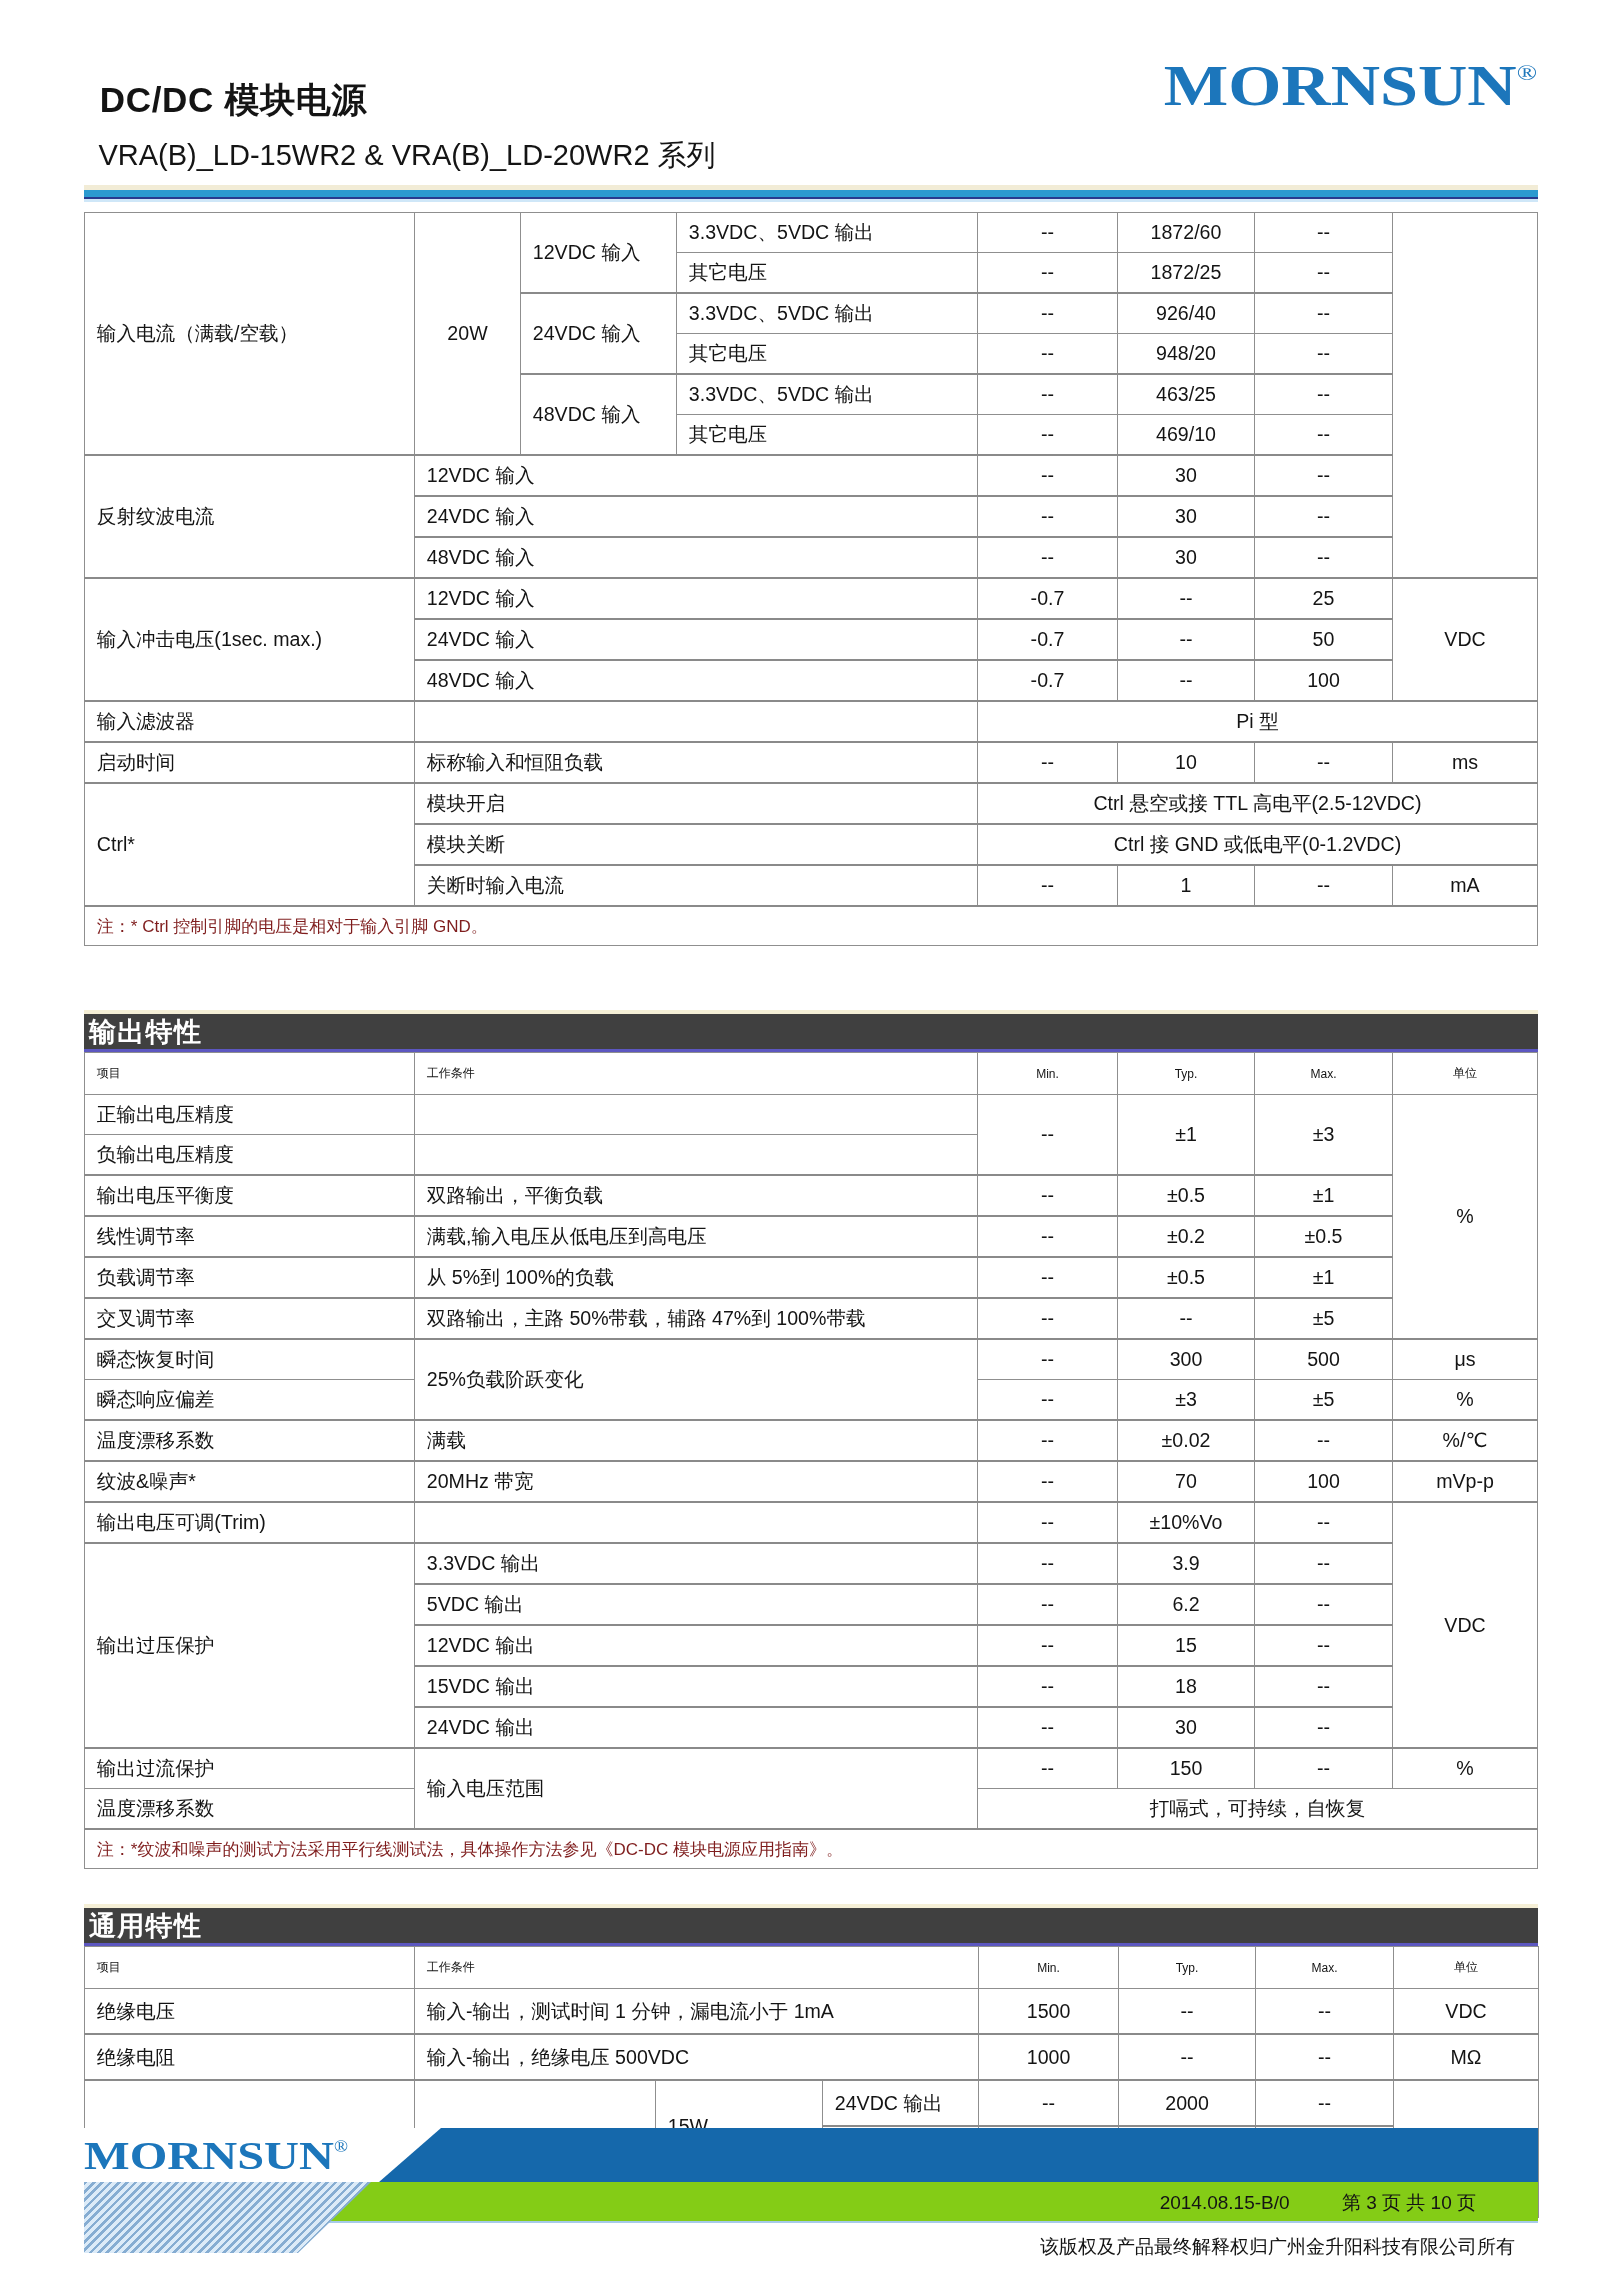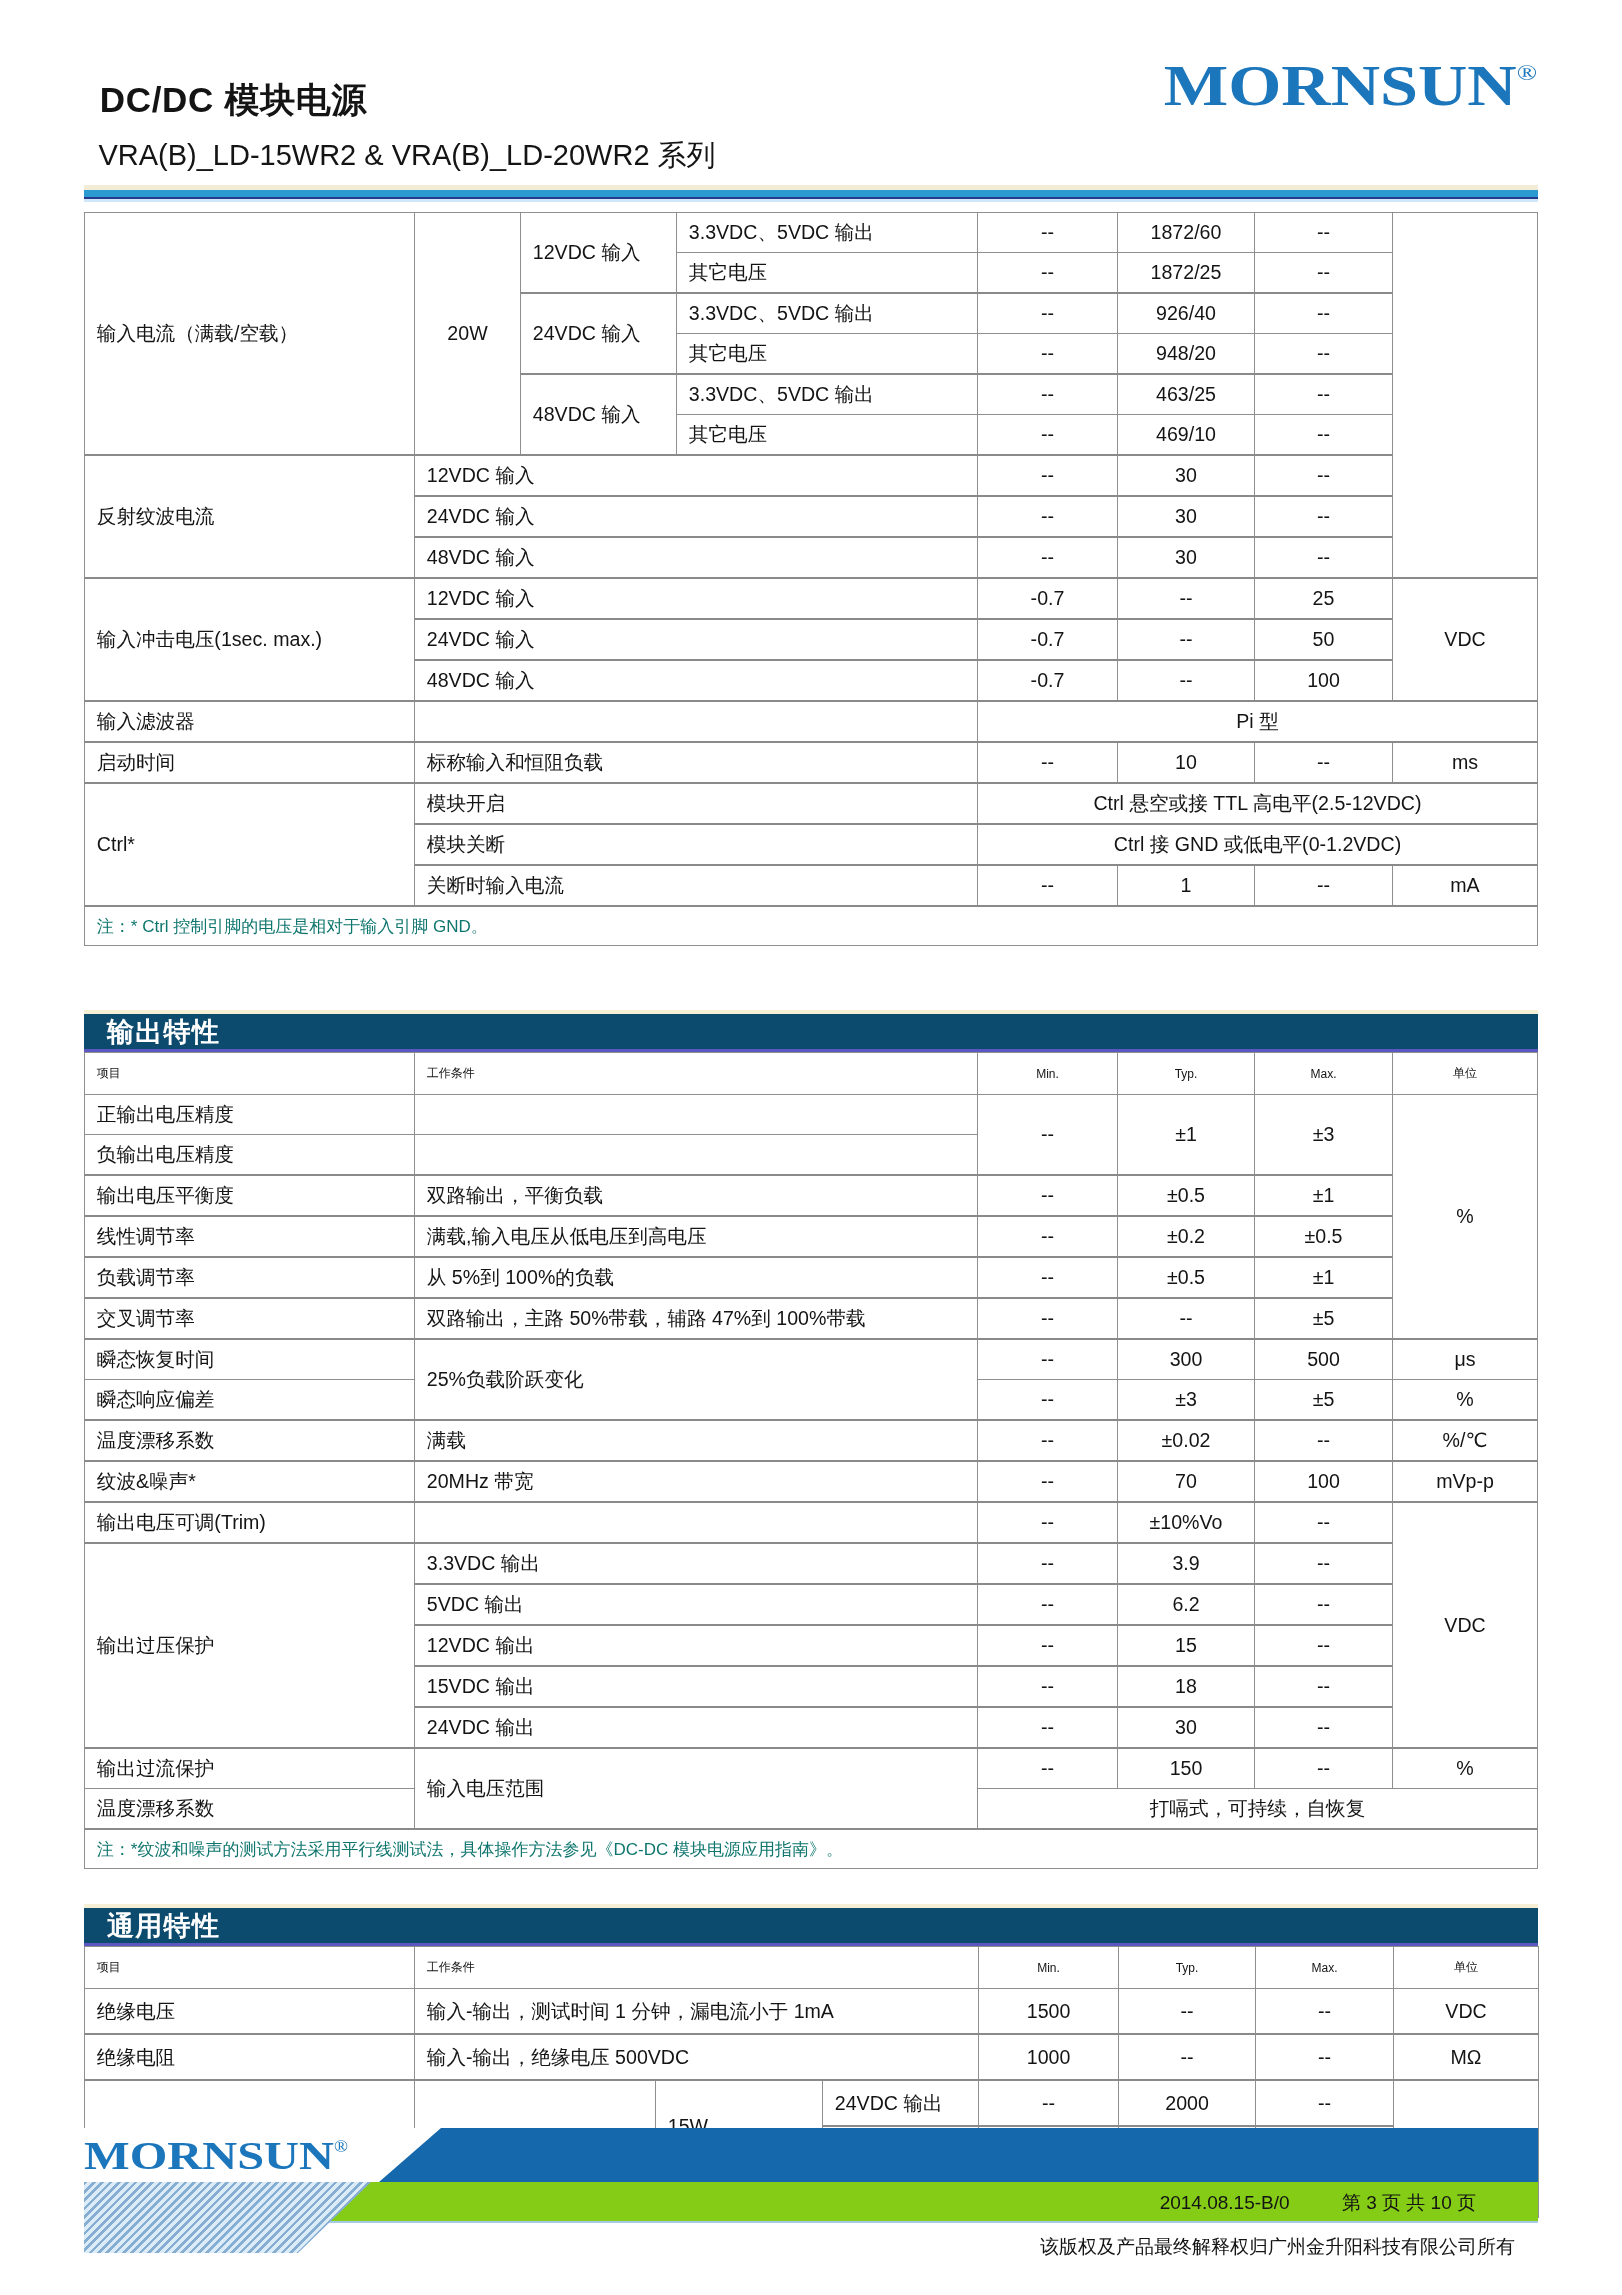--- a/index.html
+++ b/index.html
@@ -16,27 +16,27 @@
   .head-sep{margin-top:9.2px;height:17px;
             background:linear-gradient(180deg,#f2ecd6 0px,#f2ecd6 5.2px,#2b9ad0 5.2px,#2b9ad0 11.8px,#283a8e 11.8px,#283a8e 14.4px,#cfe7f8 14.4px,#cfe7f8 17px);}
 
   
   table{border-collapse:collapse;table-layout:fixed;width:1454px;font-size:19.6px;color:#141414;}
   table{border:1.3px solid #6e6e6e;}
   td{border:0.7px solid #8f8f8f;height:39px;padding:0 5.2px;text-align:center;overflow:hidden;white-space:nowrap;}
   td.l{text-align:left;padding-left:11.8px;}
   tr.d>td{border-top:2.6px double #8a8a8a;}
   tr.hd>td{height:41px;font-size:12px;}
-  td.note{font-size:17px;height:38px;color:#0f766e;}
+  td.note{font-size:17px;height:38px;color:#7f1d1d;}
   .t1{margin-top:10.5px;}
   .t3 td{height:44px;}
 
   
-  .bar{height:35px;background:#0c4a6e;border-top:4.6px solid #f5efd6;border-bottom:3.3px solid #5c57c0;
-       display:flex;align-items:center;padding-left:23px;}
+  .bar{height:35px;background:#404040;border-top:4.6px solid #f5efd6;border-bottom:3.3px solid #5c57c0;
+       display:flex;align-items:center;padding-left:5px;}
   .bar span{color:#ffffff;font-size:27px;font-weight:bold;letter-spacing:1.3px;}
   .bar1{margin-top:64px;}
   .bar2{margin-top:35px;}
 
   
   .footer{position:absolute;left:84px;top:2128px;width:1454px;}
   .f-band1{position:relative;height:54px;background:#1568ab;}
   .f-logo{position:absolute;left:0;top:0;bottom:0;width:357px;background:#ffffff;
           clip-path:polygon(0 0,100% 0,calc(100% - 62px) 100%,0 100%);
           display:flex;align-items:center;}

